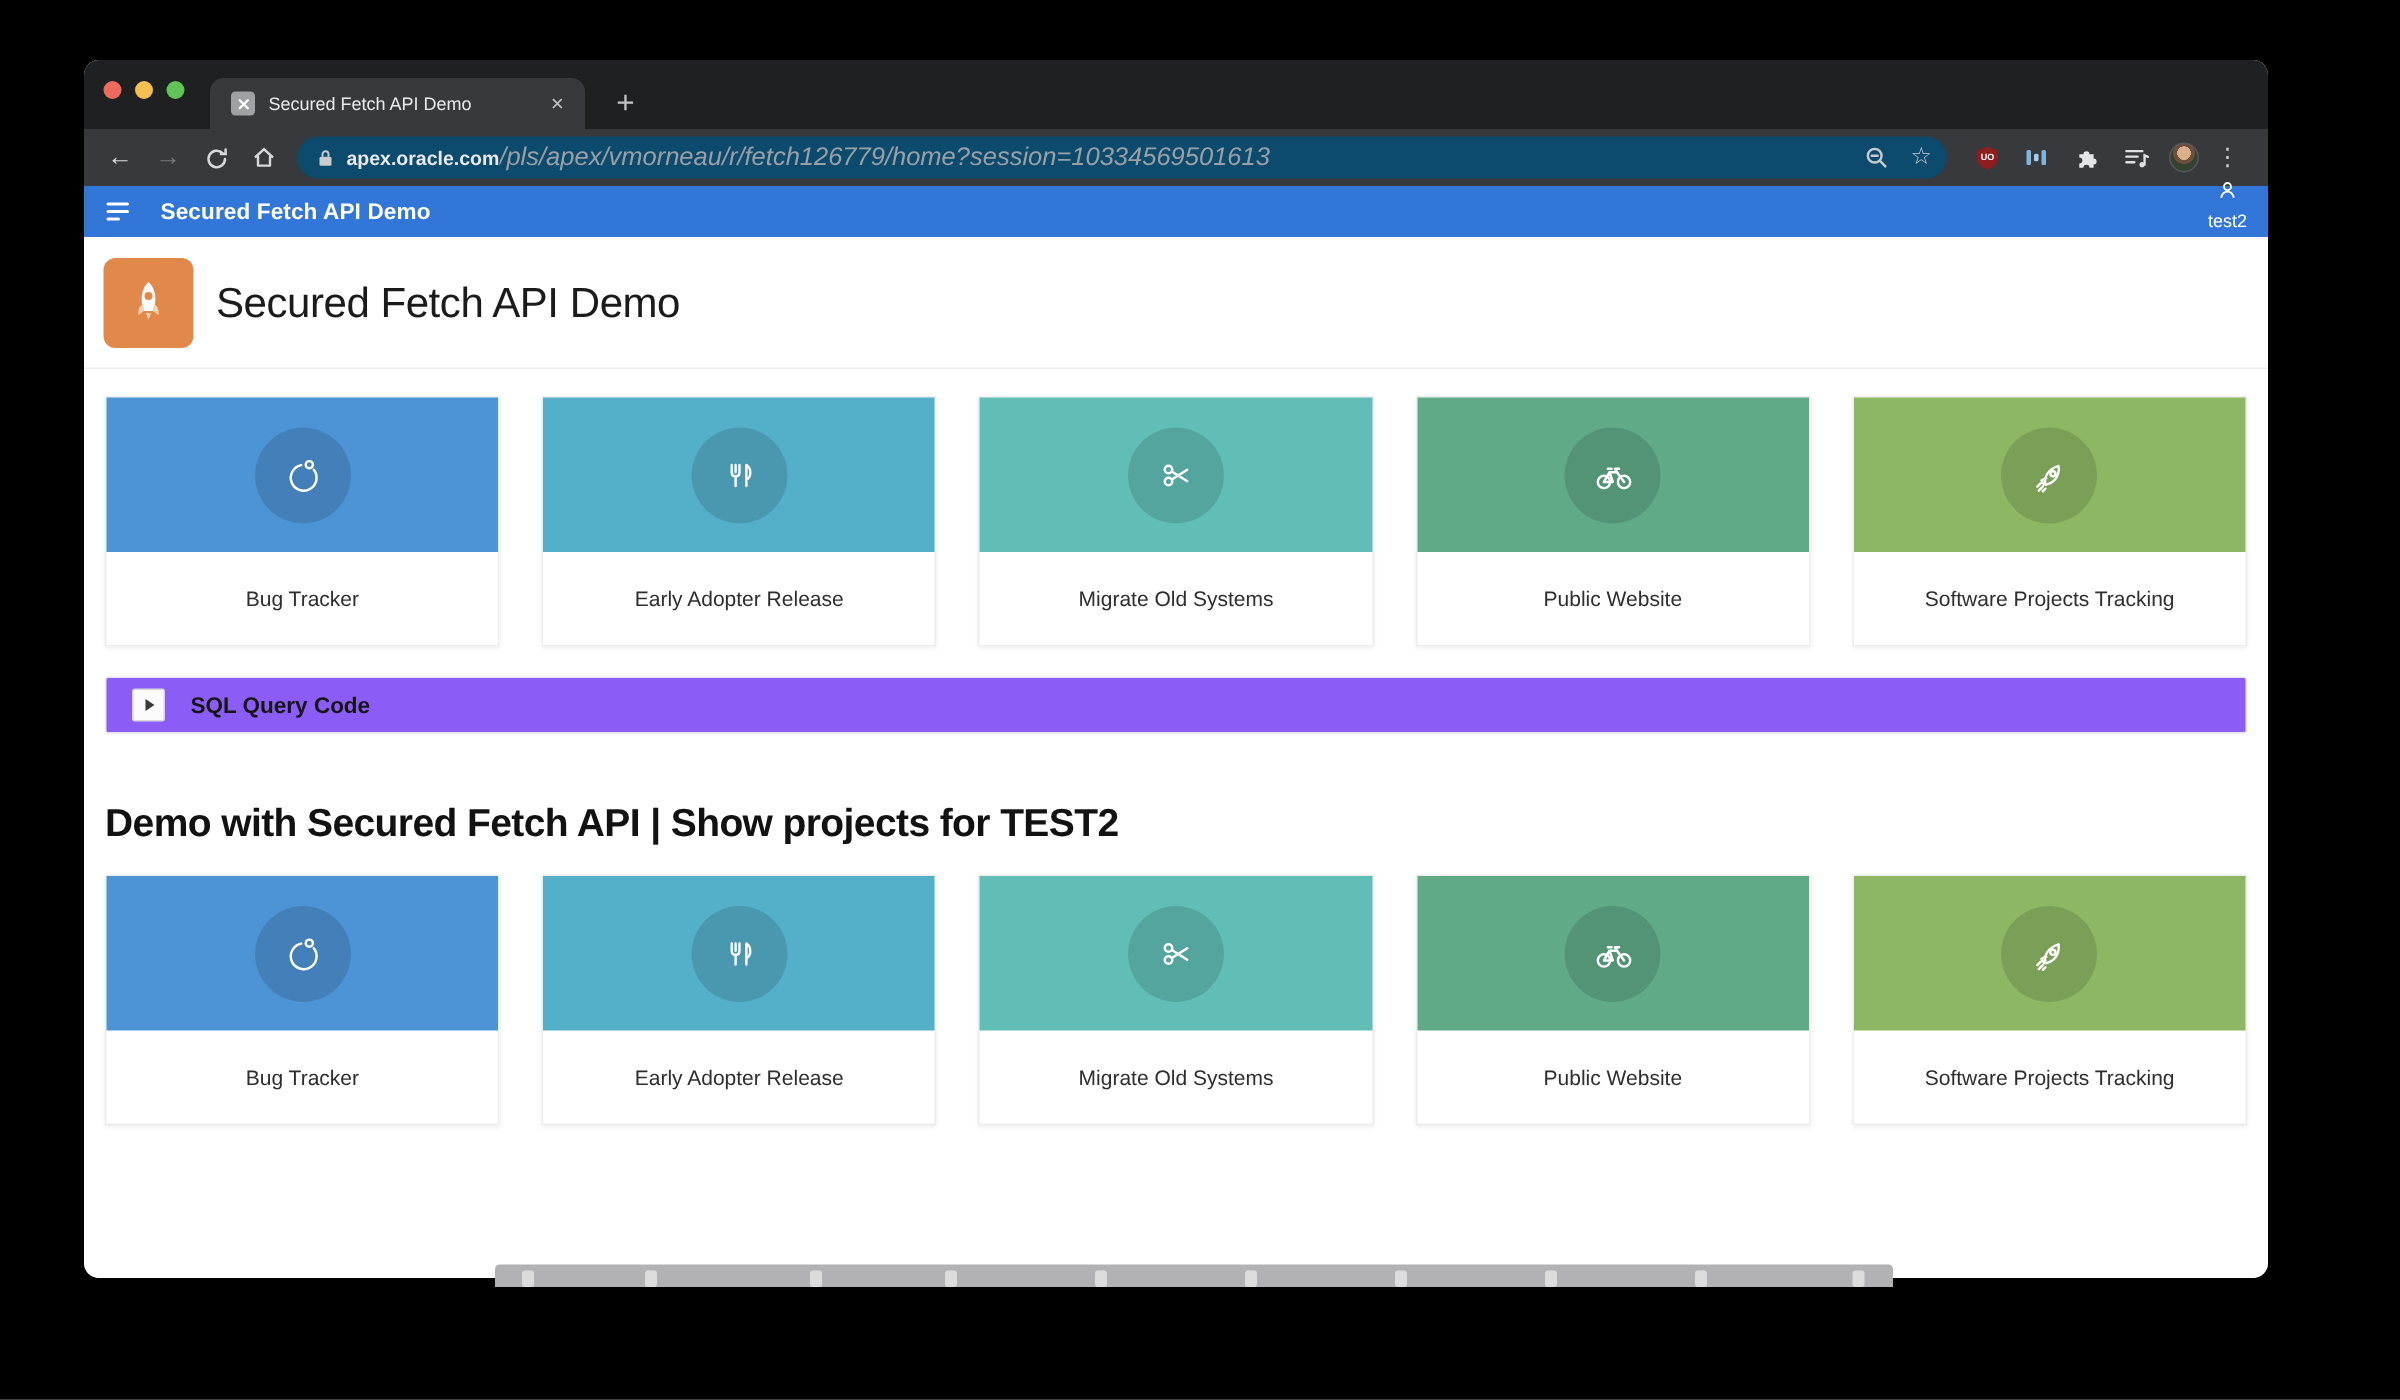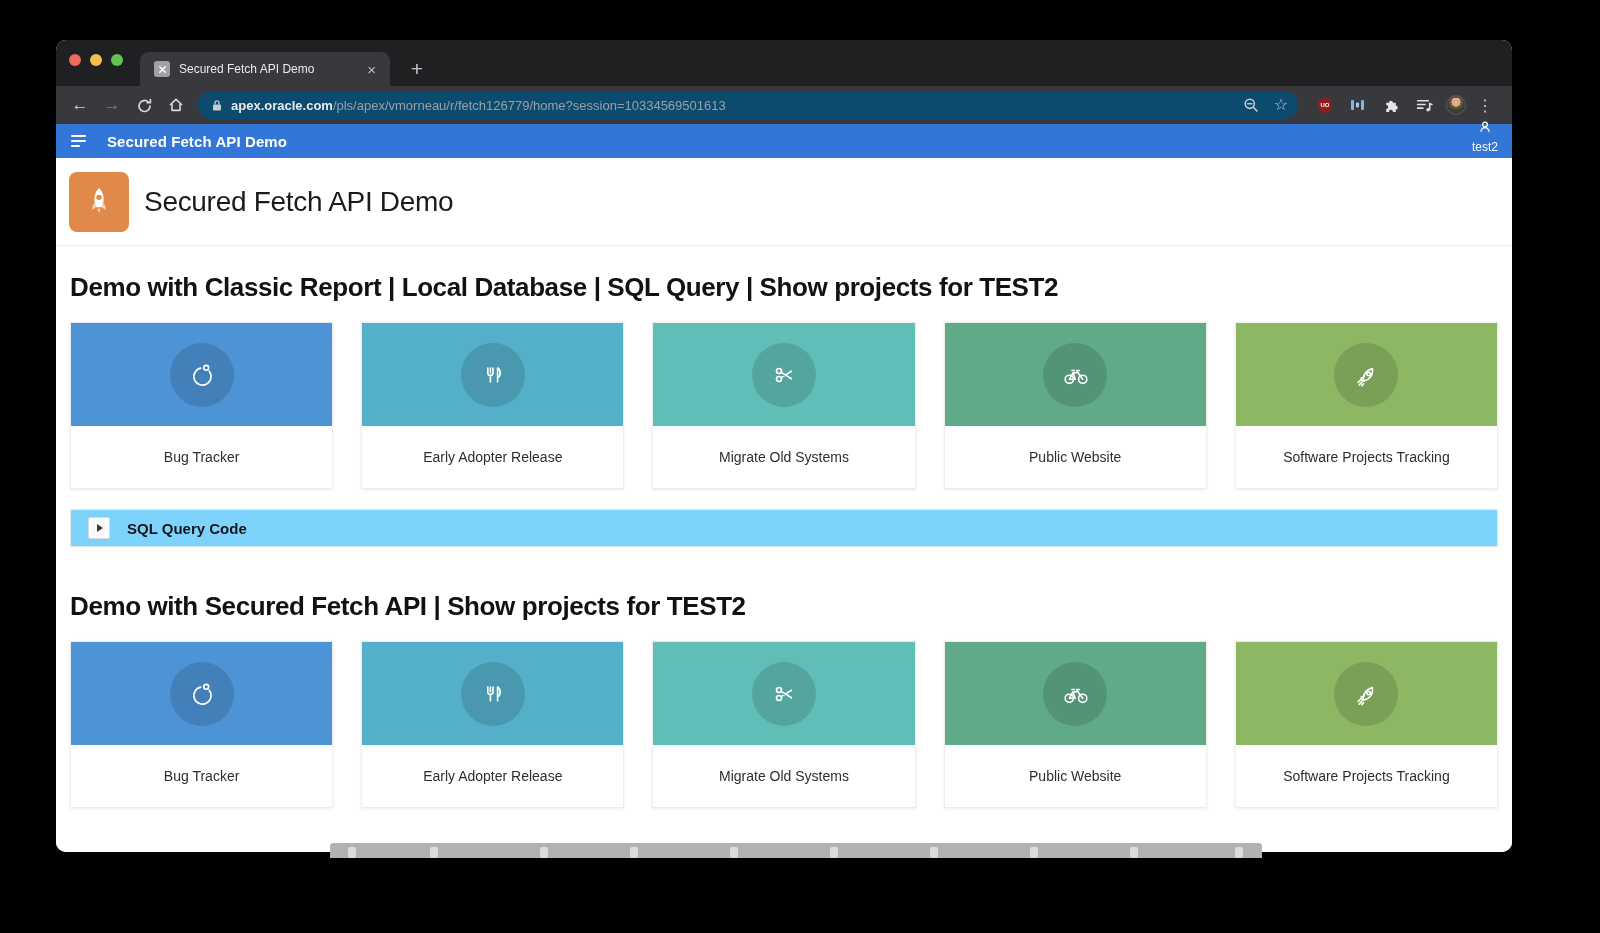--- a/index.html
+++ b/index.html
@@ -21,21 +21,21 @@
   .newtab { position:absolute; left:344px; top:12px; width:34px; height:34px; color:#C0C2C5; font-size:21px;
             display:flex; align-items:center; justify-content:center; }
 
   
   .toolbar { height:38px; background:#38393C; display:flex; align-items:center; padding:0 10px 0 8px; }
   .navbtn { width:32px; height:32px; display:flex; align-items:center; justify-content:center; color:#D6D8DA; font-size:17px; flex:none; }
   .navbtn.dim { color:#77797C; }
   .urlbar { height:28px; flex:1; max-width:1100px; background:#0c4a6e; border-radius:14px; margin:0 6px;
             display:flex; align-items:center; padding:0 10px 0 13px; overflow:hidden; }
   .urlbar .domain { color:#E8EAED; font-size:13px; font-weight:700; margin-left:8px; white-space:nowrap; }
-  .urlbar .path { color:#9AA0A6; font-size:13px; white-space:nowrap; overflow:hidden; flex:1; }
+  .urlbar .path { color:#9AA0A6; font-size:17px; white-space:nowrap; overflow:hidden; flex:1;font-style:italic; }
   .url-right { display:flex; align-items:center; gap:14px; margin-left:8px; }
   .ext-cluster { display:flex; align-items:center; gap:11px; padding-left:10px; }
   .ext { width:22px; height:22px; display:flex; align-items:center; justify-content:center; flex:none; }
   .avatar { width:20px; height:20px; border-radius:50%;
             background:radial-gradient(circle at 50% 34%, #D9B08C 0 30%, #6B4F3A 31% 48%, #34432F 49% 100%);
             border:1px solid #55585c; }
   .kebab { color:#C6C8CB; font-size:16px; }
 
   
   .appbar { height:34px; background:#3276D8; display:flex; align-items:center; padding:0 14px 0 15px; color:#fff; }
@@ -57,21 +57,21 @@
   .section-heading.second { margin-top:42px; }
 
   .cards { display:flex; gap:28px; margin:18px 14px 0 14px; }
   .card { flex:1; background:#fff; border:1px solid #EDEDED; box-shadow:0 1px 3px rgba(0,0,0,.08); }
   .card-banner { height:103px; display:flex; align-items:center; justify-content:center; }
   .card-circle { width:64px; height:64px; border-radius:50%; background:rgba(0,0,0,.13);
                  display:flex; align-items:center; justify-content:center; }
   .card-label { height:62px; display:flex; align-items:center; justify-content:center;
                 font-size:14px; font-weight:500; color:#2E2E2E; }
 
-  .collapsible { height:38px; margin:20px 14px 0 14px; background:#7dd3fc; border:1px solid #E7E7E7; border-radius:2px;
+  .collapsible { height:38px; margin:20px 14px 0 14px; background:#8b5cf6; border:1px solid #E7E7E7; border-radius:2px;
                  box-shadow:0 1px 2px rgba(0,0,0,.05); display:flex; align-items:center; padding-left:17px; }
   .toggle-btn { width:22px; height:22px; border:1px solid #D9D9D9; border-radius:2px; background:#FBFBFB;
                 display:flex; align-items:center; justify-content:center; }
   .toggle-tri { width:0; height:0; border-left:6px solid #3a3a3a; border-top:4px solid transparent; border-bottom:4px solid transparent; margin-left:2px; }
   .collapsible-label { font-size:15px; font-weight:700; color:#161616; margin-left:17px; }
 
   
   .dock { position:absolute; left:330px; top:843px; width:932px; height:15px; background:#B2B2B4;
           border-radius:3px 3px 0 0; z-index:50; overflow:hidden; }
   .dock i { position:absolute; top:4px; width:8px; height:11px; background:rgba(255,255,255,.55); border-radius:2px; }
@@ -187,21 +187,20 @@
           <path d="M30 9 C37 15 39 27 34.5 38 H25.5 C21 27 23 15 30 9 Z" fill="#fff"></path>
           <circle cx="30" cy="23" r="4" fill="#E0894A"></circle>
           <path d="M24.5 31 C20.5 33 19.5 38 20 42 L26 37.5 Z" fill="#F4D2B2"></path>
           <path d="M35.5 31 C39.5 33 40.5 38 40 42 L34 37.5 Z" fill="#F4D2B2"></path>
           <path d="M27.5 40 h5 L30 47 Z" fill="#F4D2B2"></path>
         </svg>
       </div>
       <div class="hero-title">Secured Fetch API Demo</div>
     </div>
 
-    <h2 class="section-heading">Demo with Classic Report | Local Database | SQL Query | Show projects for TEST2</h2>
     <div class="cards">
         <div class="card">
           <div class="card-banner" style="background: rgb(77, 148, 214);">
             <div class="card-circle">
               <svg width="32" height="32" viewBox="0 0 32 32" fill="none" stroke="#fff" stroke-width="1.6" stroke-linecap="round" stroke-linejoin="round">
                 <path d="M14.8 9.1 A8.6 8.6 0 1 0 23.2 12.2"></path>
                 <circle cx="20.2" cy="8.8" r="2.4"></circle>
               </svg>
             </div>
           </div>

